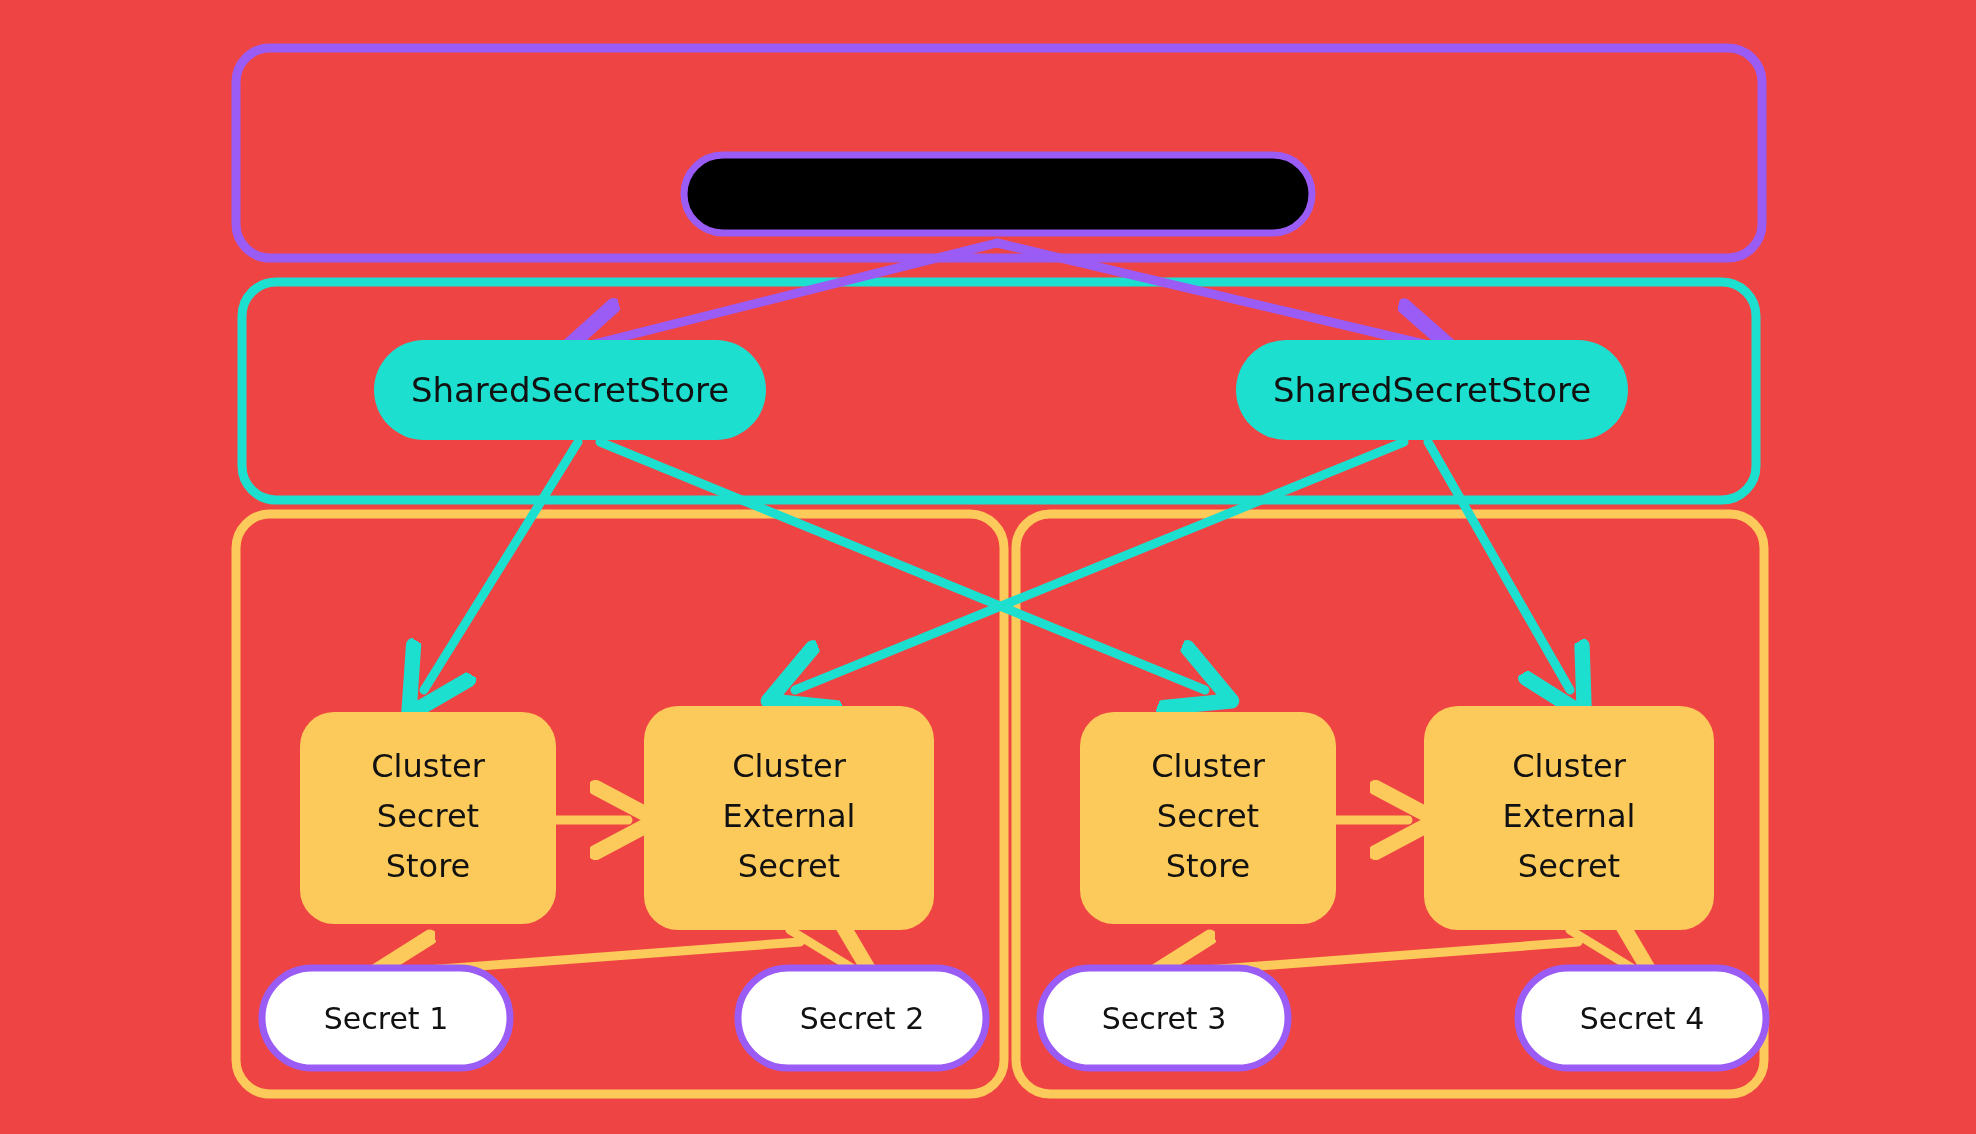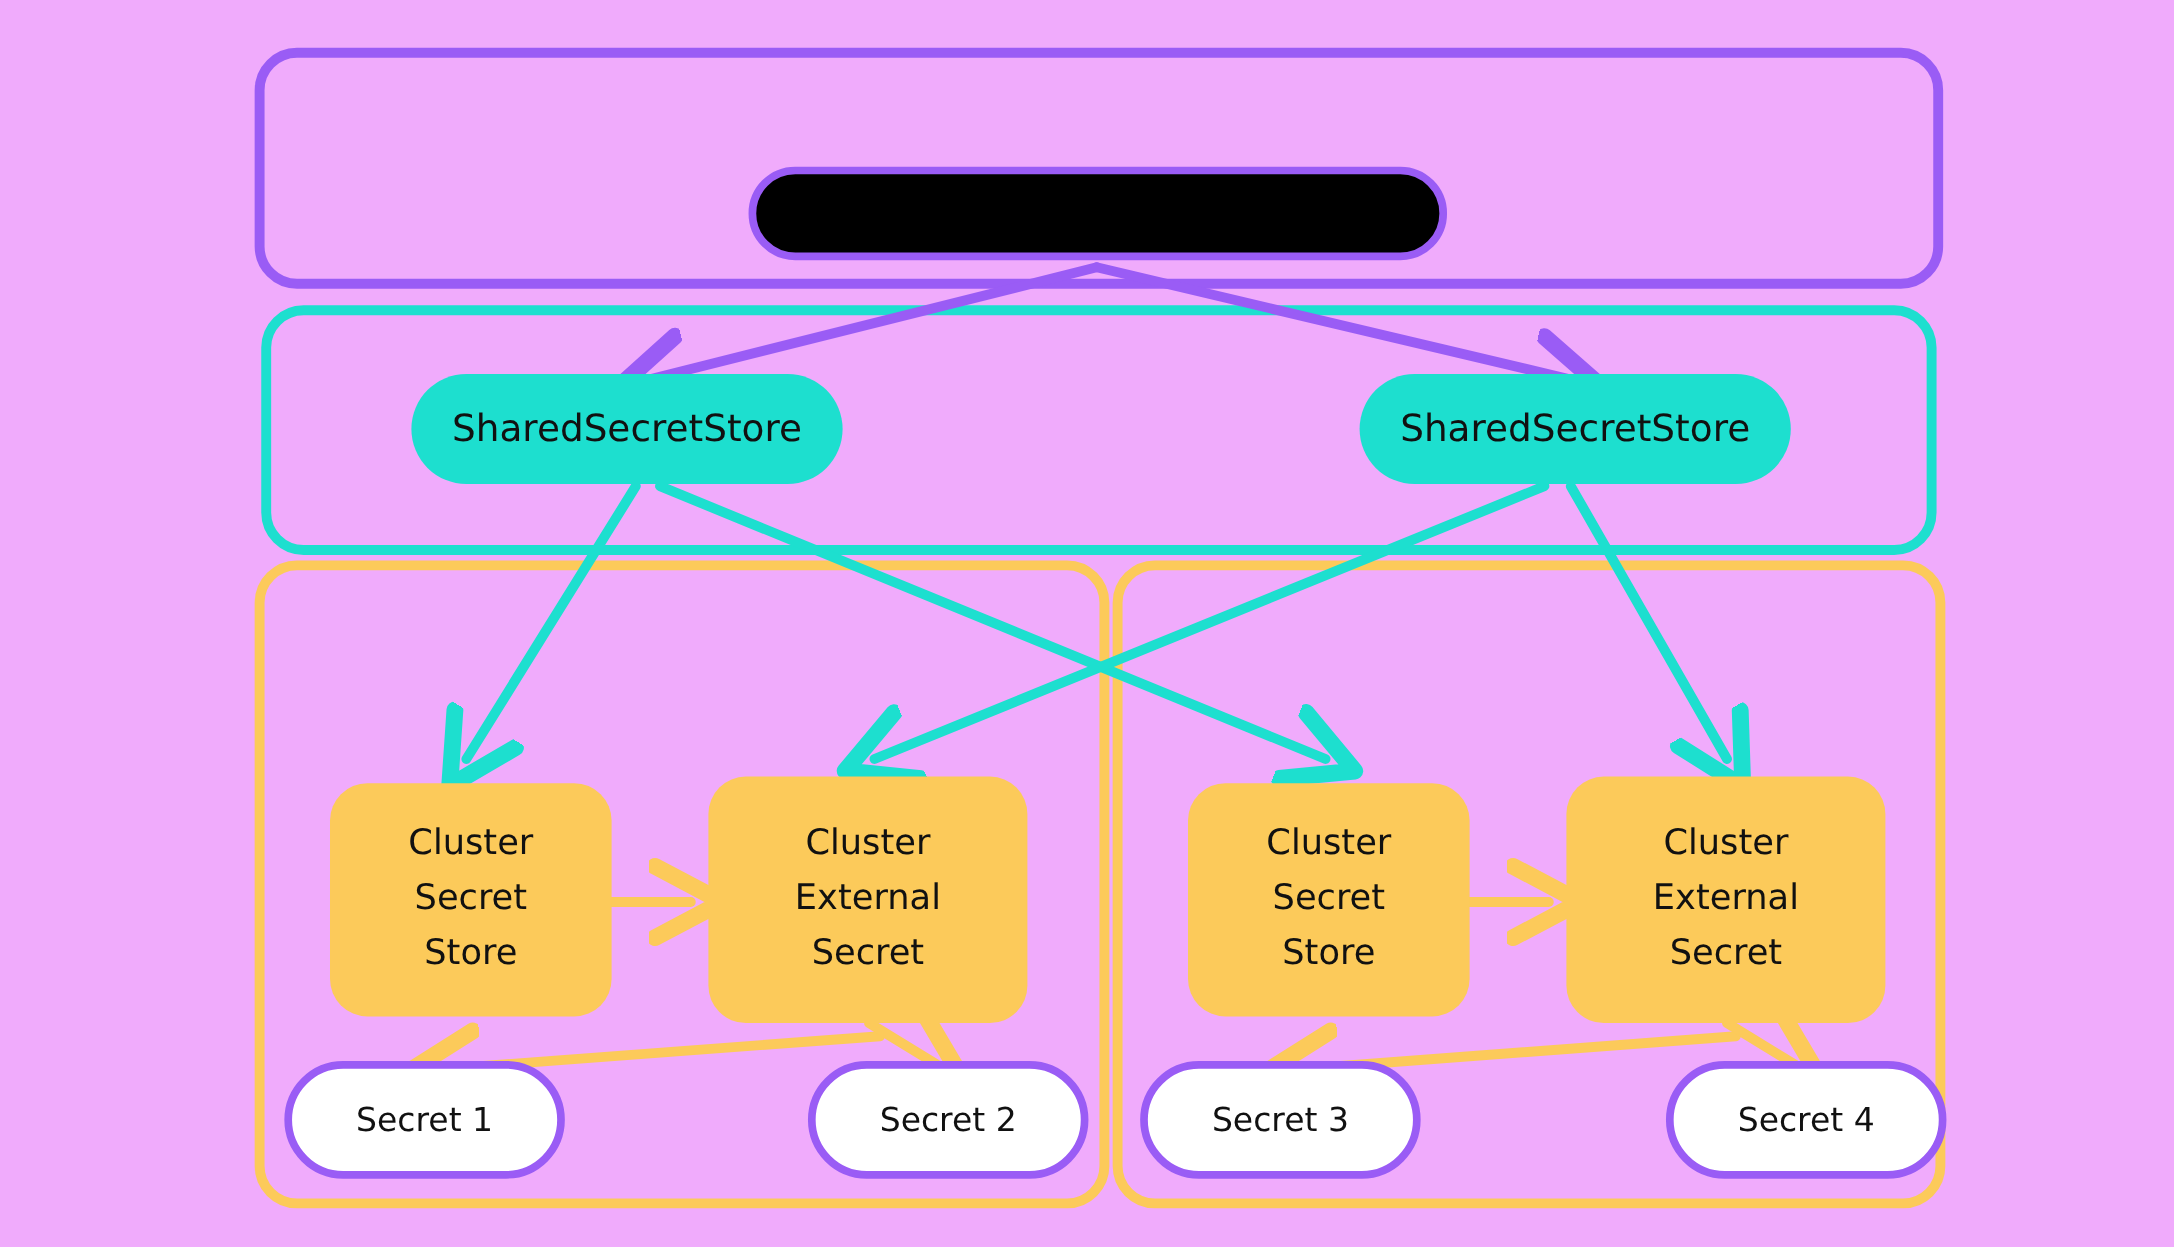--- a/index.html
+++ b/index.html
@@ -10,21 +10,21 @@
   body {
     width: 1976px;
     height: 1134px;
     overflow: hidden;
     font-family: "DejaVu Sans", sans-serif;
   }
   #stage {
     position: relative;
     width: 1976px;
     height: 1134px;
-    background: #f0abfc;
+    background: #ef4444;
   }
   svg#diagram {
     position: absolute;
     left: 0;
     top: 0;
     width: 1976px;
     height: 1134px;
     display: block;
   }
   .node-label {

